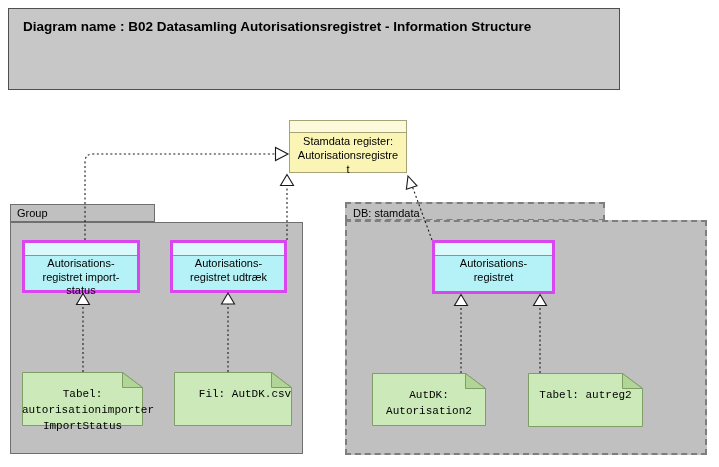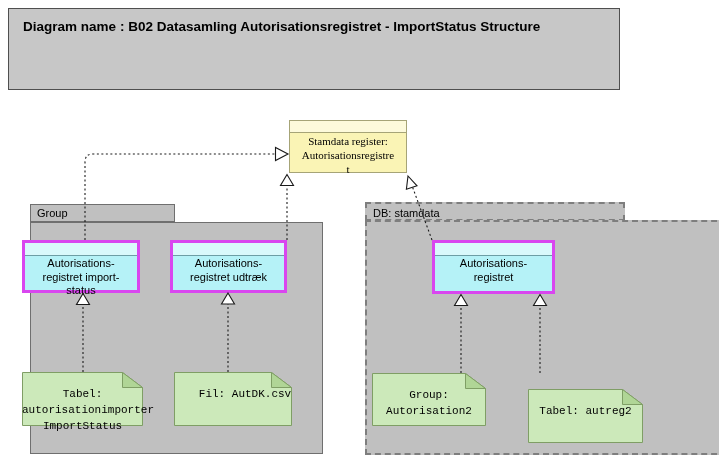--- a/index.html
+++ b/index.html
@@ -46,45 +46,45 @@
   }
 
   
   svg.connections {
     position:absolute; left:0; top:0; width:719px; height:467px;
     pointer-events:none; z-index:5;
   }
   .rel-line { fill:none; stroke:#1a1a1a; stroke-width:1.1; stroke-dasharray:2 2.5; }
   .rel-head { fill:#ffffff; stroke:#1a1a1a; stroke-width:1.1; }
 
-  .z1 { z-index:1;margin-left:20px; } .z2 { z-index:2; }
+  .z1 { z-index:1; } .z2 { z-index:2; }
 </style>
 </head>
 <body>
 
 <div class="canvas">
 
   <div class="title-box">
     <div class="title-row">
       <span class="t-label">Diagram name</span>
-      <span class="t-value">: B02 Datasamling Autorisationsregistret - ImportStatus Structure</span>
+      <span class="t-value">: B02 Datasamling Autorisationsregistret - Information Structure</span>
     </div>
   </div>
 
   <div class="folder-tab solid-folder z1" style="left:10px; top:204px; width:145px; height:18px;">
     <span>Group</span>
   </div>
   <div class="folder-body solid-folder z1" style="left:10px; top:222px; width:293px; height:232px;"></div>
 
   <div class="folder-tab dashed-folder z1" style="left:345px; top:202px; width:260px; height:19px;align-items:flex-end;">
     <span>DB: stamdata</span>
   </div>
   <div class="folder-body dashed-folder z1" style="left:345px; top:220px; width:362px; height:235px;"></div>
 
-  <div class="obj yellow z2" style="left:289px; top:120px; width:118px; height:53px;font-family:Liberation Serif, serif;">
+  <div class="obj yellow z2" style="left:289px; top:120px; width:118px; height:53px;">
     <div class="strip"></div>
     <div class="obj-label">Stamdata register:
 Autorisationsregistre
 t</div>
   </div>
 
   <div class="obj cyan z2" style="left:22px; top:240px; width:118px; height:53px;">
     <div class="strip"></div>
     <div class="obj-label">Autorisations-
 registret import-
@@ -119,24 +119,24 @@
       <polygon points="97.5,0.5 117.5,15.5 97.5,15.5" fill="#b0d596" stroke="#7f9e65" stroke-width="1"></polygon>
     </svg>
     <div class="note-label">Fil: AutDK.csv</div>
   </div>
 
   <div class="note z2" style="left:372px; top:373px; width:114px; height:53px;">
     <svg width="114" height="53" viewBox="0 0 114 53">
       <polygon points="0.5,0.5 93.5,0.5 113.5,15.5 113.5,52.5 0.5,52.5" fill="#cce9ba" stroke="#7f9e65" stroke-width="1"></polygon>
       <polygon points="93.5,0.5 113.5,15.5 93.5,15.5" fill="#b0d596" stroke="#7f9e65" stroke-width="1"></polygon>
     </svg>
-    <div class="note-label">Group: Autorisation2</div>
+    <div class="note-label">AutDK: Autorisation2</div>
   </div>
 
-  <div class="note z2" style="left:528px; top:373px; width:115px; height:54px;margin-top:16px;">
+  <div class="note z2" style="left:528px; top:373px; width:115px; height:54px;">
     <svg width="115" height="54" viewBox="0 0 115 54">
       <polygon points="0.5,0.5 94.5,0.5 114.5,15.5 114.5,53.5 0.5,53.5" fill="#cce9ba" stroke="#7f9e65" stroke-width="1"></polygon>
       <polygon points="94.5,0.5 114.5,15.5 94.5,15.5" fill="#b0d596" stroke="#7f9e65" stroke-width="1"></polygon>
     </svg>
     <div class="note-label">Tabel: autreg2</div>
   </div>
 
   <svg class="connections" viewBox="0 0 719 467">
 
     <path class="rel-line" d="M 85 240 L 85 162 Q 85 154 93 154 L 275 154"></path>

